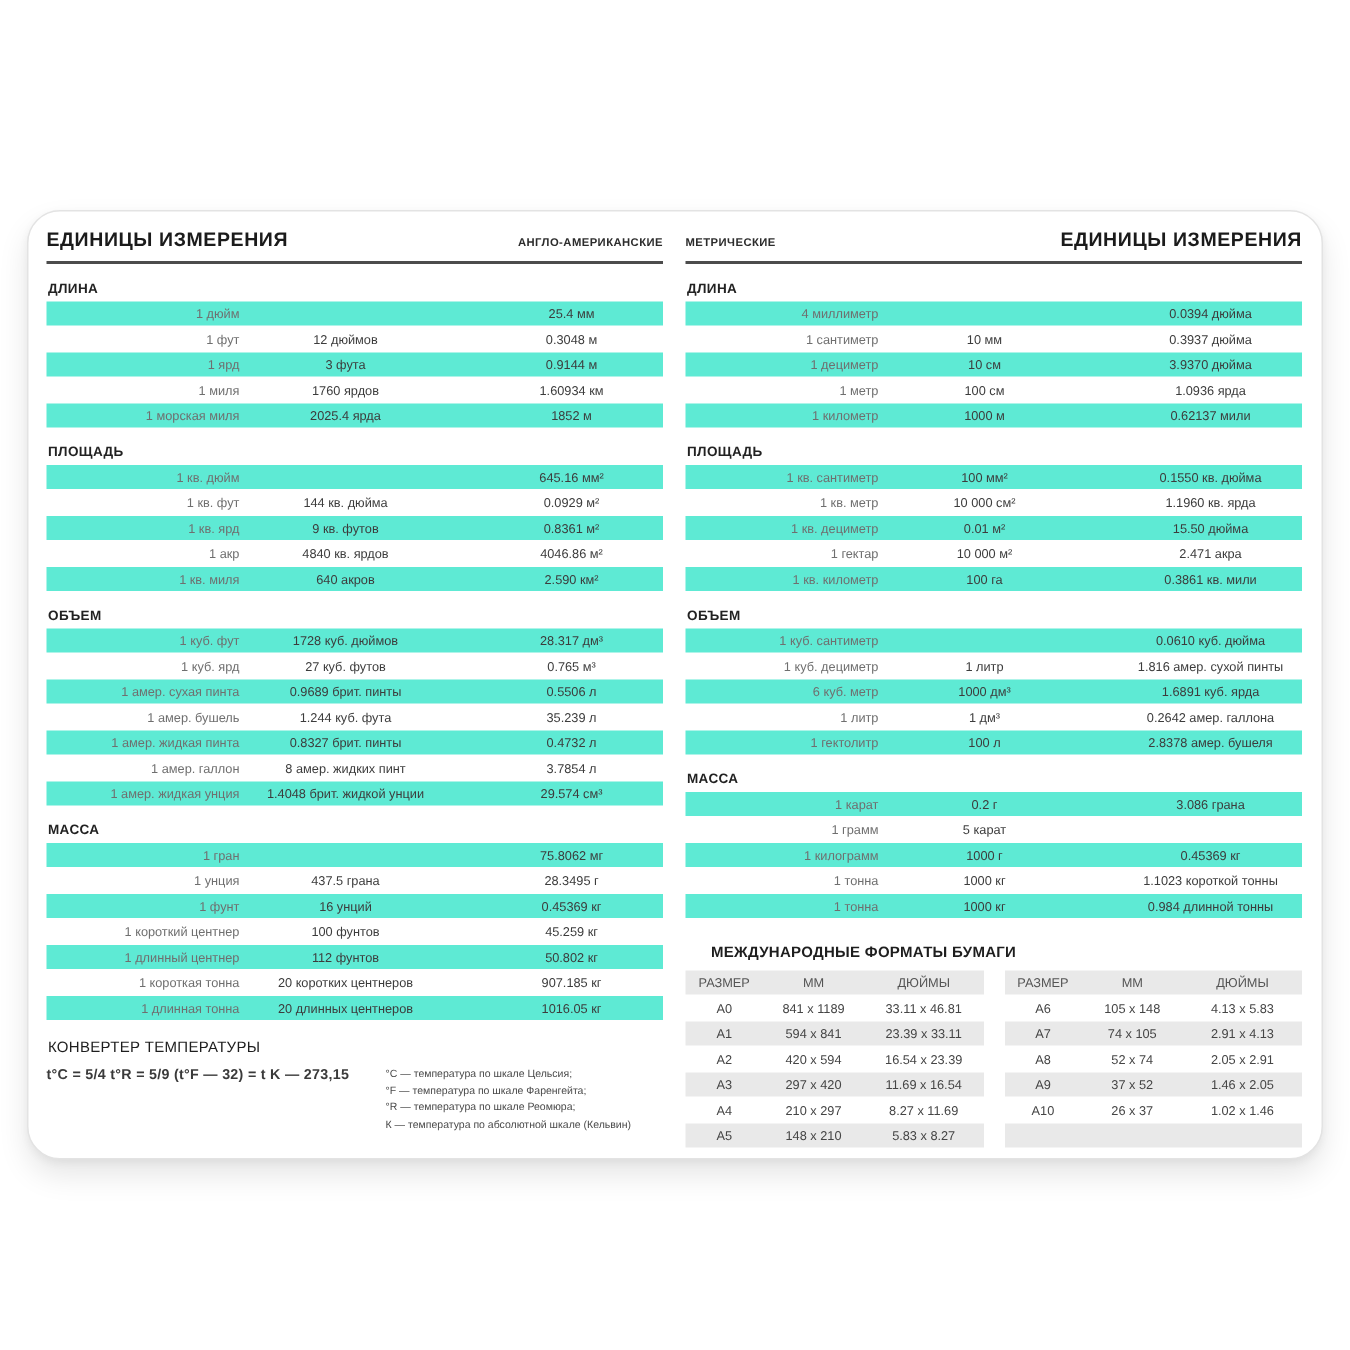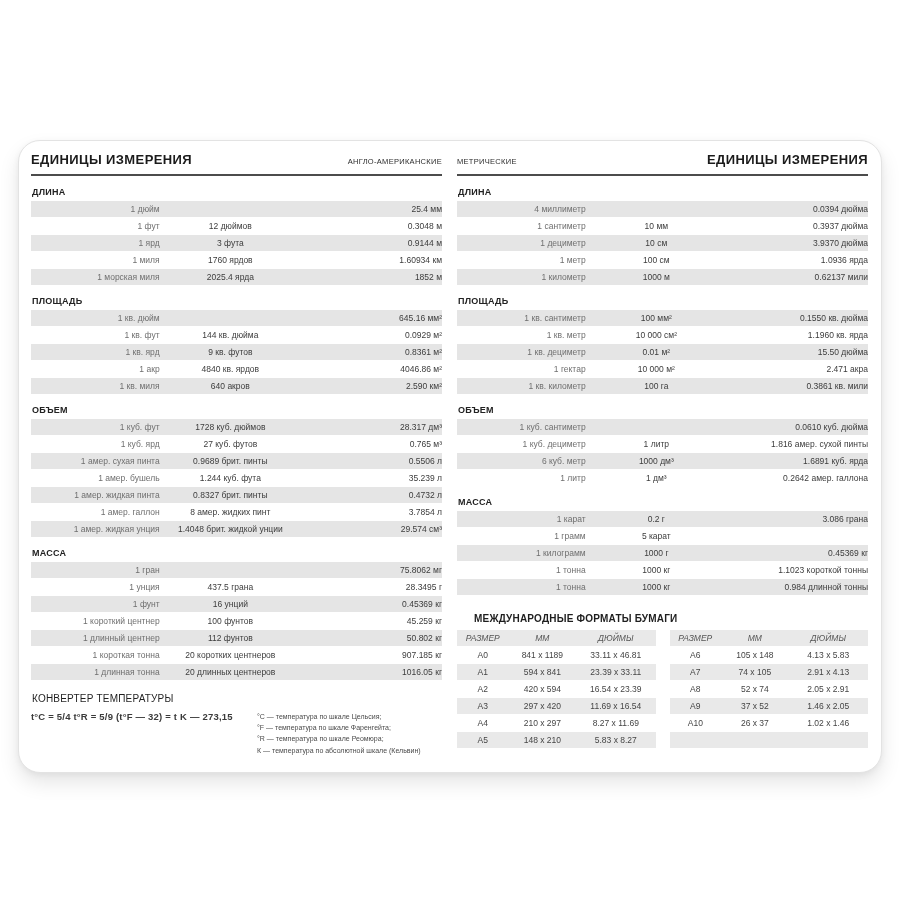--- a/index.html
+++ b/index.html
@@ -7,41 +7,41 @@
        -webkit-font-smoothing:antialiased;}
   .card{position:absolute;left:18px;top:140px;width:864px;height:633px;background:#fff;
         border:1px solid #e3e3e3;border-radius:22px;box-sizing:border-box;overflow:hidden;
         box-shadow:0 10px 20px rgba(0,0,0,.10),0 2px 6px rgba(0,0,0,.05);}
   .pages{display:flex;height:100%;box-sizing:border-box;padding:9px 13px 0 12px;}
   .page{flex:1;min-width:0;}
   .page.left{margin-right:15px;}
   .page-header{display:flex;justify-content:space-between;align-items:flex-end;
         border-bottom:2px solid #4c4c4c;padding-bottom:7px;height:17px;}
   .page-title{font-size:13px;font-weight:bold;letter-spacing:.4px;color:#1b1b1b;white-space:nowrap;}
-  .page-sub{font-size:7.5px;font-weight:normal;letter-spacing:.3px;color:#2c2c2c;white-space:nowrap;
+  .page-sub{font-size:7.5px;font-weight:bold;letter-spacing:.3px;color:#2c2c2c;white-space:nowrap;
         padding-bottom:1px;margin-top:47px;}
   .section-heading{font-size:9px;font-weight:bold;color:#222;margin:11px 0 4px 1px;letter-spacing:.25px;}
   .urow{display:flex;align-items:center;height:16px;margin-bottom:1px;font-size:8.5px;line-height:16px;}
-  .urow.shaded{background:#e5e5e5;}
+  .urow.shaded{background:#5eead4;}
   .cell-l{width:33%;text-align:right;color:#6f6f6f;padding-right:7px;box-sizing:border-box;
         white-space:nowrap;overflow:hidden;}
   .cell-m{width:31%;text-align:center;color:#3c3c3c;white-space:nowrap;}
-  .cell-r{flex:1;text-align:right;color:#3c3c3c;padding-left:26px;box-sizing:border-box;white-space:nowrap;}
+  .cell-r{flex:1;text-align:center;color:#3c3c3c;padding-left:26px;box-sizing:border-box;white-space:nowrap;}
   .temp-heading{font-size:10px;font-weight:normal;color:#1e1e1e;margin:13px 0 7px 1px;letter-spacing:.2px;}
   .temp-body{display:flex;align-items:flex-start;}
   .temp-formula{width:55%;font-size:9.5px;font-weight:600;color:#3a3a3a;letter-spacing:.2px;white-space:nowrap;}
   .temp-notes{flex:1;font-size:7px;color:#4a4a4a;line-height:1.6;}
   .temp-notes div{white-space:nowrap;}
   .paper-heading{font-size:10px;font-weight:bold;color:#1e1e1e;margin:18px 0 6px 17px;letter-spacing:.2px;}
   .paper-tables{display:flex;gap:14px;}
   .paper-table{flex:1;min-width:0;}
   .prow{display:flex;align-items:center;height:16px;margin-bottom:1px;font-size:8.5px;color:#454545;
         line-height:16px;}
   .prow.shaded{background:#e9e9e9;}
-  .prow.header{color:#555;font-style:italic;}
+  .prow.header{color:#555;}
   .pc1{width:26%;text-align:center;white-space:nowrap;}
   .pc2{width:34%;text-align:center;white-space:nowrap;}
   .pc3{width:40%;text-align:center;white-space:nowrap;}
 </style>
 </head>
 <body>
 
 <div class="card">
   <div class="pages">
 
@@ -262,20 +262,25 @@
           <div class="urow shaded">
             <span class="cell-l">6 куб. метр</span>
             <span class="cell-m">1000 дм³</span>
             <span class="cell-r">1.6891 куб. ярда</span>
           </div>
           <div class="urow">
             <span class="cell-l">1 литр</span>
             <span class="cell-m">1 дм³</span>
             <span class="cell-r">0.2642 амер. галлона</span>
           </div>
+          <div class="urow shaded">
+            <span class="cell-l">1 гектолитр</span>
+            <span class="cell-m">100 л</span>
+            <span class="cell-r">2.8378 амер. бушеля</span>
+          </div>
           <div class="section-heading">МАССА</div>
           <div class="urow shaded">
             <span class="cell-l">1 карат</span>
             <span class="cell-m">0.2 г</span>
             <span class="cell-r">3.086 грана</span>
           </div>
           <div class="urow">
             <span class="cell-l">1 грамм</span>
             <span class="cell-m">5 карат</span>
             <span class="cell-r"></span>

